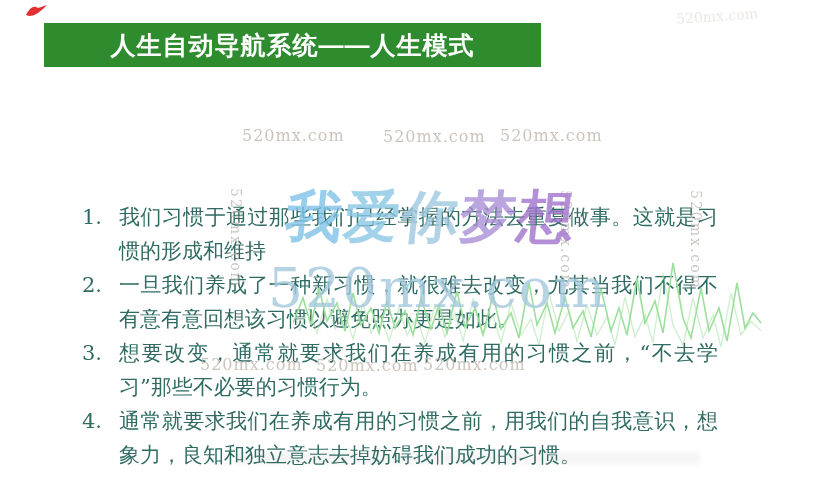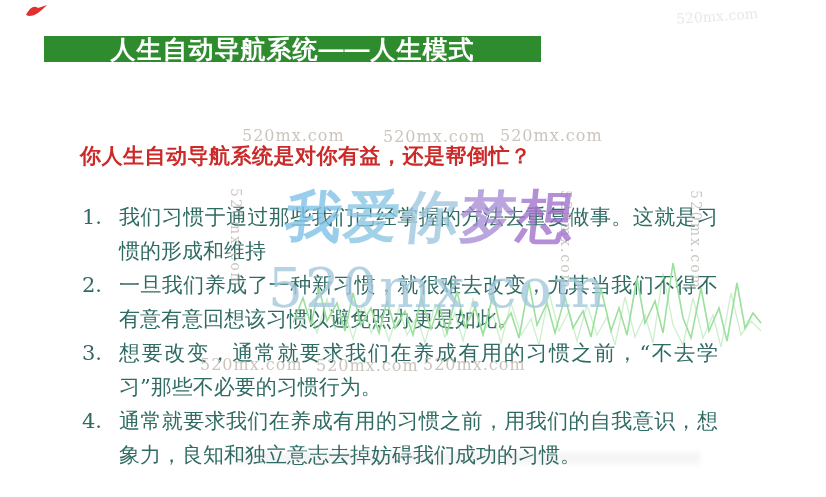--- a/index.html
+++ b/index.html
@@ -6,21 +6,21 @@
   #page{
     position:relative;
     width:826px;height:497px;
     background:#ffffff;
     overflow:hidden;
     font-family:"Liberation Sans",sans-serif;
   }
   
   .logo-mark{position:absolute;left:26px;top:4px;width:22px;height:14px;}
   .header-bar{
-    position:absolute;left:44px;top:36px;width:497px;height:26px;
+    position:absolute;left:44px;top:23px;width:497px;height:44px;
     display:flex;align-items:center;justify-content:center;
   }
   .header-title{
     color:#ffffff;font-size:25px;font-weight:bold;letter-spacing:1px;
     font-family:"Liberation Sans",sans-serif;white-space:nowrap;
   }
   
   .question{
     position:absolute;left:80px;top:142px;width:640px;
     font-size:21px;font-weight:bold;letter-spacing:0.5px;
@@ -70,21 +70,20 @@
   <span class="wm wm-corner" style="left:676px;top:8px;">520mx.com</span>
 
   <div class="header-bar" style="background-color: rgb(46, 139, 46);">
     <span class="header-title" style="color: rgb(255, 255, 255);">人生自动导航系统——人生模式</span>
   </div>
 
   <span class="wm wm-row" style="left:242px;top:126px;">520mx.com</span>
   <span class="wm wm-row" style="left:383px;top:127px;">520mx.com</span>
   <span class="wm wm-row" style="left:500px;top:126px;">520mx.com</span>
 
-  <div class="question" style="color: rgb(204, 41, 41);">你人生自动导航系统是对你有益，还是帮倒忙？</div>
 
   <div class="list" style="color: rgb(47, 107, 99);">
     <div class="list-item">
       <span class="num">1.</span>
       <span class="txt">我们习惯于通过那些我们已经掌握的方法去重复做事。这就是习惯的形成和维持</span>
     </div>
     <div class="list-item">
       <span class="num">2.</span>
       <span class="txt">一旦我们养成了一种新习惯，就很难去改变，尤其当我们不得不有意有意回想该习惯以避免照办更是如此。</span>
     </div>

